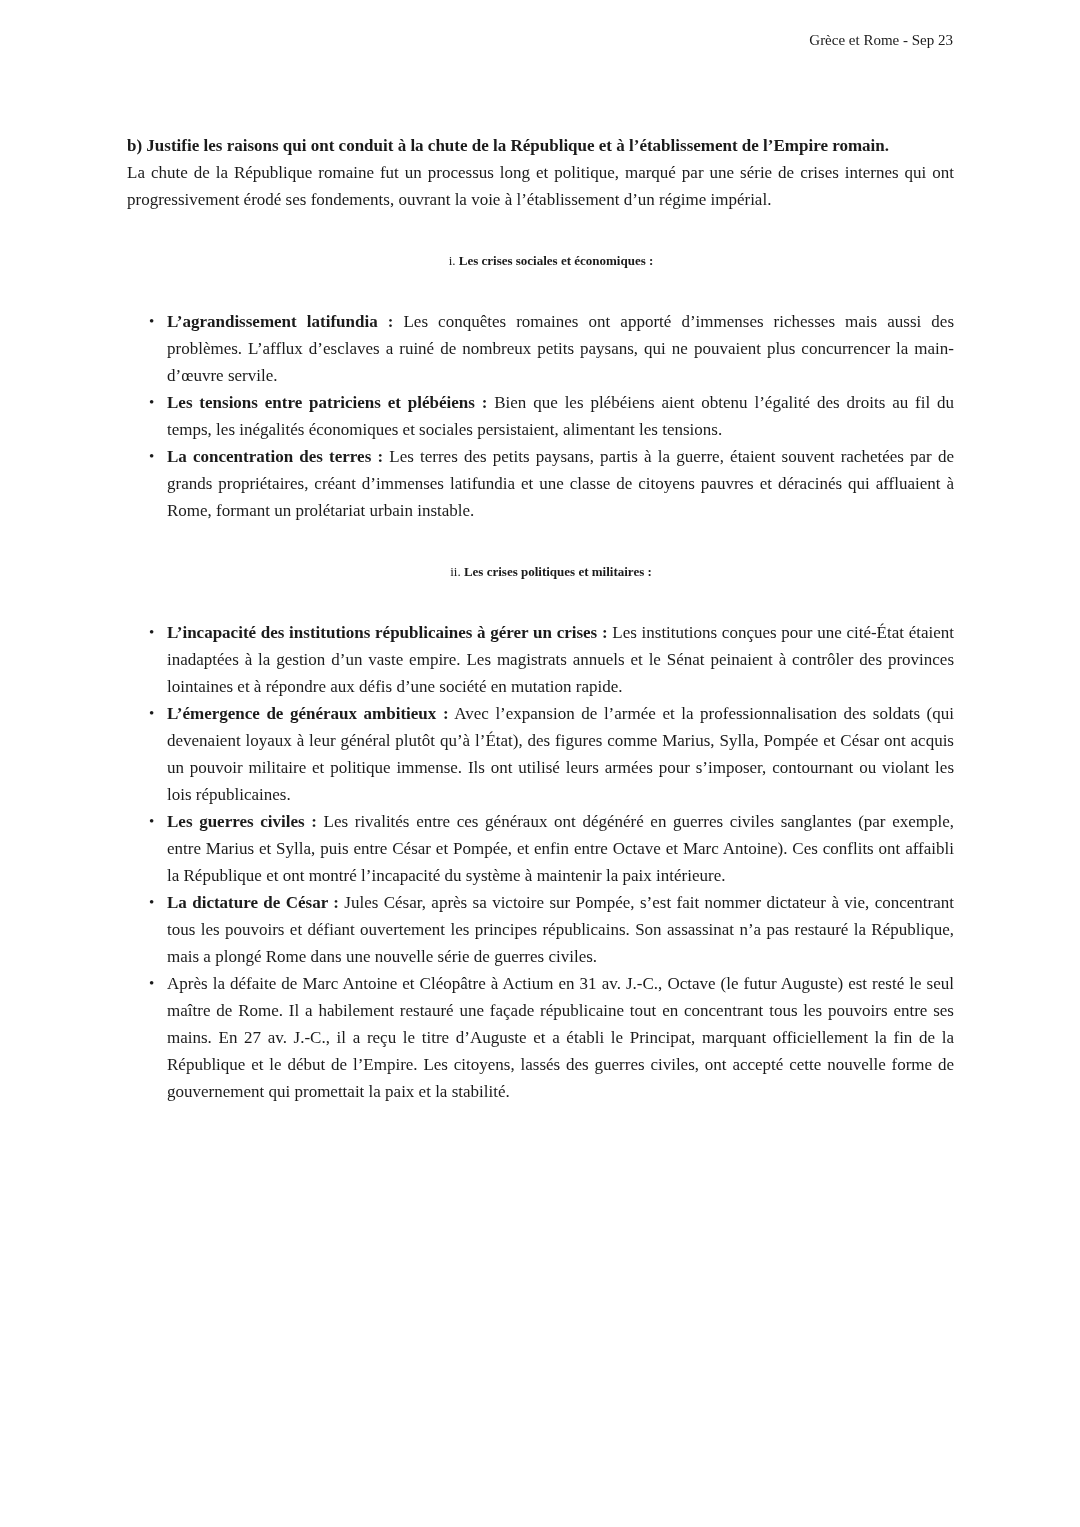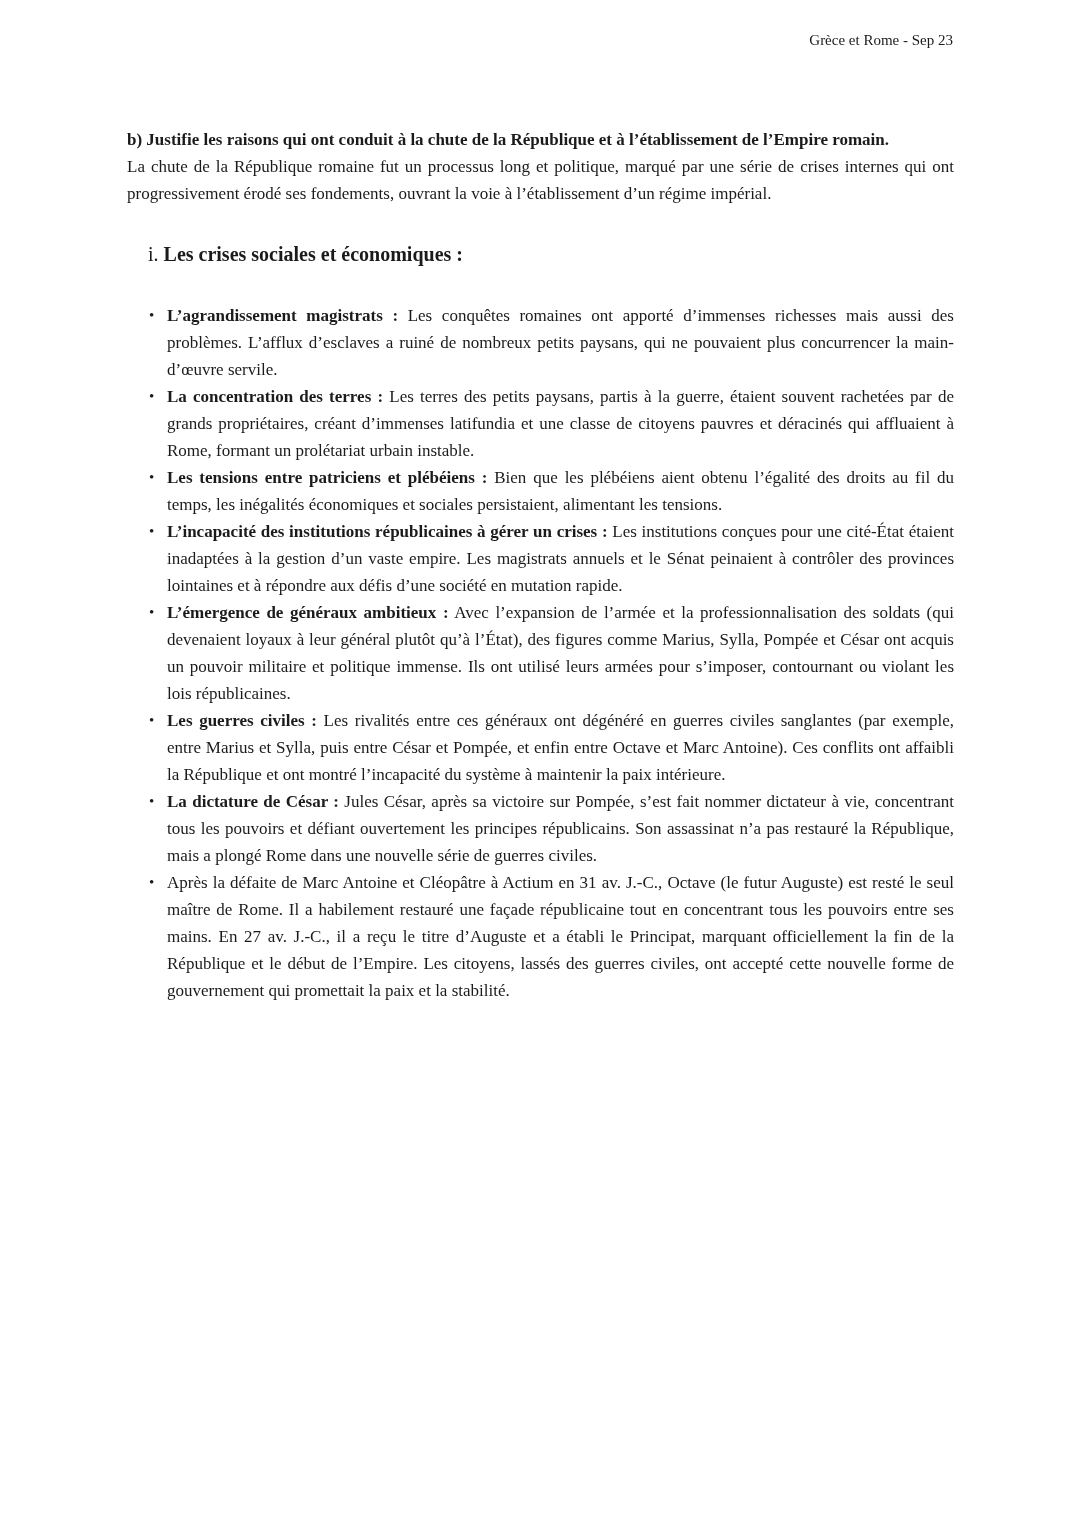--- a/index.html
+++ b/index.html
@@ -19,37 +19,37 @@
   .page-header {
     position: absolute;
     top: 30px;
     right: 127px;
     font-size: 15px;
     line-height: 20px;
     color: #1b1b1b;
   }
   .content {
     position: absolute;
-    top: 126px;
+    top: 132px;
     left: 127px;
     width: 827px;
     font-size: 17px;
     line-height: 27px;
     text-align: justify;
   }
   .title {
     font-weight: bold;
   }
   .intro {
     margin-top: 0;
   }
   .section-heading {
     margin: 34px 0 34px 21px;
-    text-align: left;
-    font-size: 20px;
+    text-align: center;
+    font-size: 13px;
     line-height: 27px;
     font-weight: normal;
   }
   .section-heading .heading-bold {
     font-weight: bold;
   }
   ul.bullets {
     list-style: none;
   }
   ul.bullets li {
@@ -87,25 +87,26 @@
   </div>
 
   <div class="content">
 
     <p class="title">b) Justifie les raisons qui ont conduit à la chute de la République et à l’établissement de l’Empire romain.</p>
     <p class="intro">La chute de la République romaine fut un processus long et politique, marqué par une série de crises internes qui ont progressivement érodé ses fondements, ouvrant la voie à l’établissement d’un régime impérial.</p>
 
     <p class="section-heading"><span class="heading-num">i.</span> <span class="heading-bold">Les crises sociales et économiques :</span></p>
 
     <ul class="bullets">
-      <li><span class="lead">L’agrandissement magistrats :</span> <span>Les conquêtes romaines ont apporté d’immenses richesses mais aussi des problèmes. L’afflux d’esclaves a ruiné de nombreux petits paysans, qui ne pouvaient plus concurrencer la main-d’œuvre servile.</span></li>
+      <li><span class="lead">L’agrandissement latifundia :</span> <span>Les conquêtes romaines ont apporté d’immenses richesses mais aussi des problèmes. L’afflux d’esclaves a ruiné de nombreux petits paysans, qui ne pouvaient plus concurrencer la main-d’œuvre servile.</span></li>
+      <li><span class="lead">Les tensions entre patriciens et plébéiens :</span> <span>Bien que les plébéiens aient obtenu l’égalité des droits au fil du temps, les inégalités économiques et sociales persistaient, alimentant les tensions.</span></li>
       <li><span class="lead">La concentration des terres :</span> <span>Les terres des petits paysans, partis à la guerre, étaient souvent rachetées par de grands propriétaires, créant d’immenses latifundia et une classe de citoyens pauvres et déracinés qui affluaient à Rome, formant un prolétariat urbain instable.</span></li>
-      <li><span class="lead">Les tensions entre patriciens et plébéiens :</span> <span>Bien que les plébéiens aient obtenu l’égalité des droits au fil du temps, les inégalités économiques et sociales persistaient, alimentant les tensions.</span></li>
     </ul>
 
+    <p class="section-heading"><span class="heading-num">ii.</span> <span class="heading-bold">Les crises politiques et militaires :</span></p>
 
     <ul class="bullets">
       <li><span class="lead">L’incapacité des institutions républicaines à gérer un crises :</span> <span>Les institutions conçues pour une cité-État étaient inadaptées à la gestion d’un vaste empire. Les magistrats annuels et le Sénat peinaient à contrôler des provinces lointaines et à répondre aux défis d’une société en mutation rapide.</span></li>
       <li><span class="lead">L’émergence de généraux ambitieux :</span> <span>Avec l’expansion de l’armée et la professionnalisation des soldats (qui devenaient loyaux à leur général plutôt qu’à l’État), des figures comme Marius, Sylla, Pompée et César ont acquis un pouvoir militaire et politique immense. Ils ont utilisé leurs armées pour s’imposer, contournant ou violant les lois républicaines.</span></li>
       <li><span class="lead">Les guerres civiles :</span> <span>Les rivalités entre ces généraux ont dégénéré en guerres civiles sanglantes (par exemple, entre Marius et Sylla, puis entre César et Pompée, et enfin entre Octave et Marc Antoine). Ces conflits ont affaibli la République et ont montré l’incapacité du système à maintenir la paix intérieure.</span></li>
       <li><span class="lead">La dictature de César :</span> <span>Jules César, après sa victoire sur Pompée, s’est fait nommer dictateur à vie, concentrant tous les pouvoirs et défiant ouvertement les principes républicains. Son assassinat n’a pas restauré la République, mais a plongé Rome dans une nouvelle série de guerres civiles.</span></li>
     </ul>
 
 
     <ul class="bullets">

